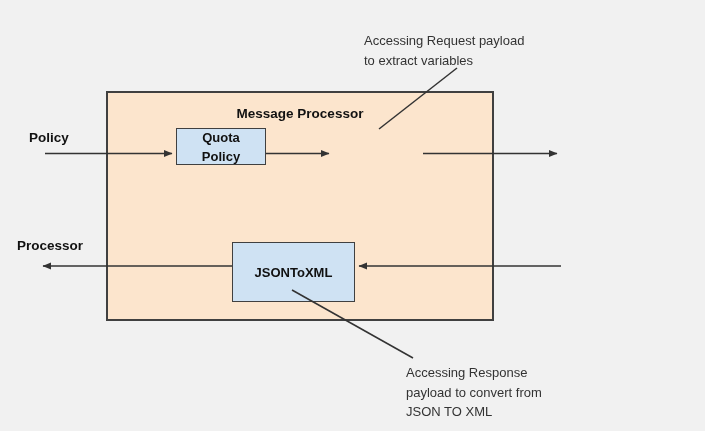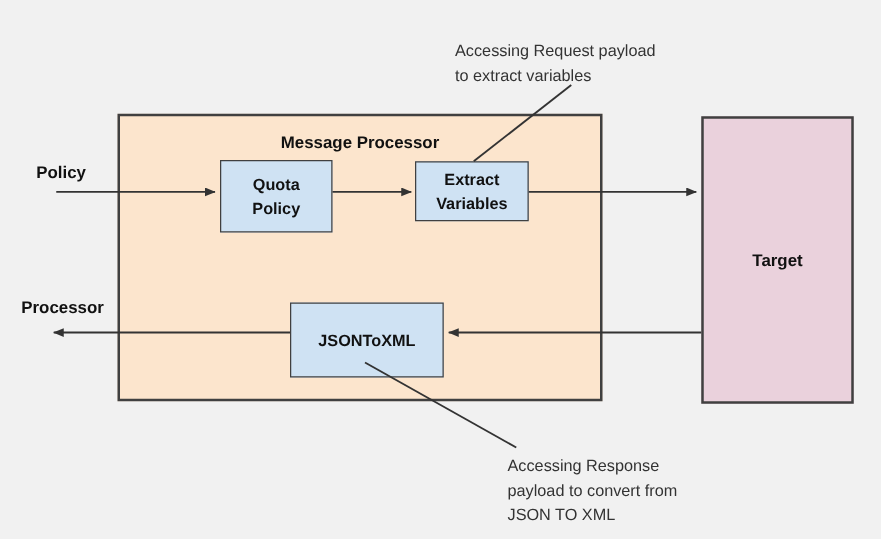--- a/index.html
+++ b/index.html
@@ -20,21 +20,21 @@
   }
   .stage {
     position: relative;
     width: 705px;
     height: 431px;
     background: var(--background);
     overflow: hidden;
   }
   .box { position: absolute; }
   .mp-box {
-    left: 94px; top: 91px; width: 388px; height: 230px;
+    left: 106px; top: 91px; width: 388px; height: 230px;
     background: var(--processor-fill);
     border: 2px solid var(--box-border);
     z-index: 1;
   }
   .mp-title {
     position: absolute;
     left: 0; right: 0; top: 13px;
     text-align: center;
     font-weight: bold;
     font-size: 13.5px;
@@ -51,21 +51,21 @@
   .node {
     background: var(--policy-fill);
     border: 1.5px solid var(--box-border);
     z-index: 2;
     display: flex; align-items: center; justify-content: center;
     text-align: center;
     font-weight: bold; font-size: 13px;
     line-height: 19px;
     white-space: pre-line;
   }
-  .node-quota    { left: 176px; top: 128px; width: 90px;  height: 58px; }
+  .node-quota    { left: 176px; top: 128px; width: 90px;  height: 37px; }
   .node-extract  { left: 332px; top: 129px; width: 91px;  height: 48px; }
   .node-jsontoxml{ left: 232px; top: 242px; width: 123px; height: 60px; }
   .flow-label {
     position: absolute;
     font-weight: bold;
     font-size: 13.5px;
     z-index: 4;
     color: var(--text);
   }
   .label-request  { left: 29px; top: 130px; }
@@ -95,29 +95,24 @@
 </style>
 </head>
 <body>
 
 <div class="stage">
 
   <div class="box mp-box">
     <div class="mp-title">Message Processor</div>
   </div>
 
-  <div class="box target-box">
-    <span>Target</span>
-  </div>
 
   <div class="box node node-quota">Quota
 Policy</div>
 
-  <div class="box node node-extract">Extract
-Variables</div>
 
   <div class="box node node-jsontoxml">JSONToXML</div>
 
   <div class="flow-label label-request">Policy</div>
 
   <div class="flow-label label-response">Processor</div>
 
   <div class="annotation annotation-top">Accessing Request payload
 to extract variables</div>
 

